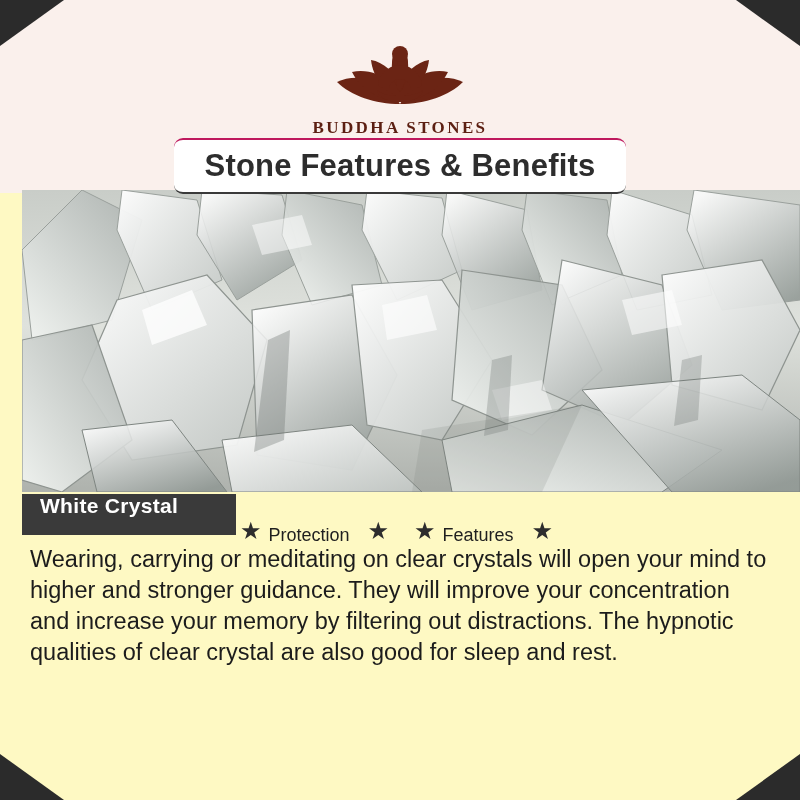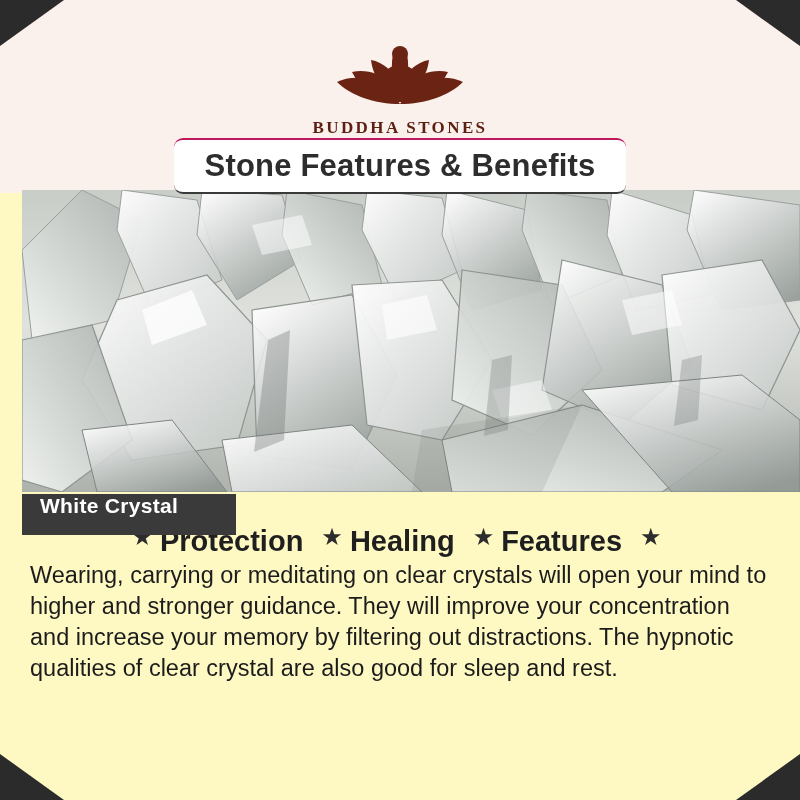--- a/index.html
+++ b/index.html
@@ -160,30 +160,30 @@
     align-items: center;
     margin: 0 9px;
   }
   .benefit .star {
     font-size: 24px;
     color: #2d2d2d;
     margin-right: 7px;
     line-height: 1;
   }
   .benefit .benefit-label {
-    font-size: 29px;
-    font-weight: bold;
+    font-size: 18px;
+    font-weight: normal;
     color: #1f1f1f;
     margin-top: 9px;
   }
 
   
   .description {
     position: absolute;
-    top: 560px;
+    top: 544px;
     left: 30px;
     width: 742px;
     font-size: 23.5px;
     line-height: 31px;
     color: #1c1c1c;
     text-align: left;
     z-index: 6;
   }
 </style>
 </head>
@@ -286,21 +286,20 @@
     <span class="caption-text">White Crystal</span>
   </div>
 
   <div class="benefits">
     <div class="benefit">
       <span class="star">★</span>
       <span class="benefit-label">Protection</span>
     </div>
     <div class="benefit">
       <span class="star">★</span>
-      <span class="benefit-label">Healing</span>
     </div>
     <div class="benefit">
       <span class="star">★</span>
       <span class="benefit-label">Features</span>
     </div>
     <div class="benefit">
       <span class="star">★</span>
     </div>
   </div>
 

